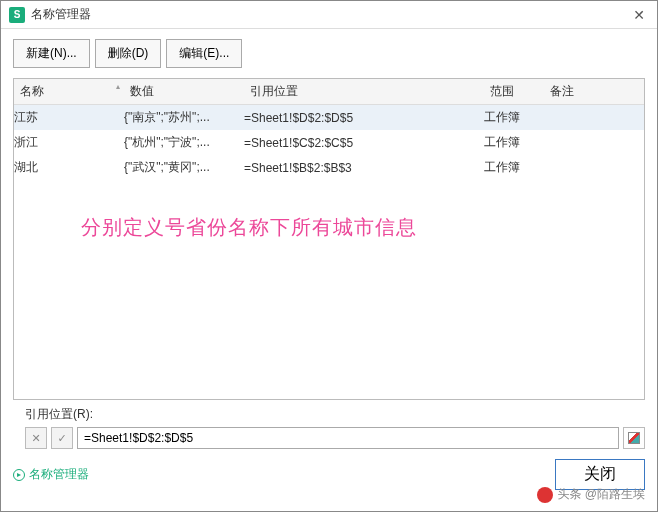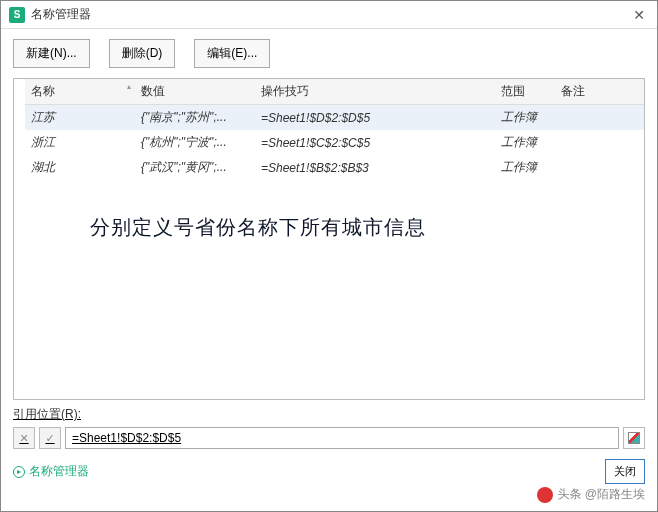--- a/index.html
+++ b/index.html
@@ -1,45 +1,45 @@
 <!DOCTYPE html>
 <html><head>
 <meta charset="utf-8">
 <style>
 * { box-sizing: border-box; margin: 0; padding: 0; font-family: "Microsoft YaHei", sans-serif; }
 body { width: 658px; height: 512px; background: #fff; border: 1px solid #888; font-size: 12px; overflow: hidden; position: relative; }
 .titlebar { height: 28px; display: flex; align-items: center; padding: 0 8px; border-bottom: 1px solid #ddd; }
 .logo { width: 16px; height: 16px; background: #1aad7b; border-radius: 2px; display: flex; align-items: center; justify-content: center; color: #fff; font-size: 10px; font-weight: bold; margin-right: 6px; }
 .title { flex: 1; color: #333; }
 .close { font-size: 14px; cursor: pointer; color: #555; padding: 0 4px; }
-.toolbar { display: flex; padding: 10px 12px; gap: 19px; align-items: center; }
+.toolbar { display: flex; padding: 10px 12px; gap: 5px; align-items: center; }
 .tbtn { border: 1px solid #aaa; background: #f8f8f8; padding: 5px 12px; font-size: 12px; cursor: pointer; }
 .spacer { flex: 1; }
 .dropdown::after { content: " ▾"; font-size: 9px; color: #666; }
 .gridwrap { margin: 0 12px; border: 1px solid #bbb; height: 322px; overflow: hidden; position: relative; background: #fff; }
-.grid { width: 100%; border-collapse: collapse; table-layout: fixed; margin-left: 11px; }
+.grid { width: 100%; border-collapse: collapse; table-layout: fixed; }
 .grid th { background: #f5f5f5; text-align: left; font-weight: normal; padding: 4px 6px; border-bottom: 1px solid #ddd; color: #333; position: relative; height: 22px; }
 .colname { width: 110px; } .colval { width: 120px; } .colref { width: 240px; } .colscope { width: 60px; } .colnote { width: auto; }
 .grid th .sort { font-size: 8px; color: #999; position: absolute; right: 4px; top: 3px; }
-.grid td { padding: 4px 6px; color: #333; white-space: nowrap; overflow: hidden; text-overflow: ellipsis; height: 24px; font-style: italic; }
+.grid td { padding: 4px 0; color: #333; white-space: nowrap; overflow: hidden; text-overflow: ellipsis; height: 24px; }
 .grid tr.selected td { background: #eaf1f8; }
-.annotation { position: absolute; left: 76px; top: 135px; color: #0f172a; font-size: 20px; letter-spacing: 1px; }
-.refsection { padding: 6px 12px 0 12px; text-decoration: underline; }
+.annotation { position: absolute; left: 67px; top: 135px; color: #ec4899; font-size: 20px; letter-spacing: 1px; }
+.refsection { padding: 6px 12px 0 24px; }
 .reflabel { color: #333; margin-bottom: 4px; }
 .refrow { display: flex; gap: 4px; align-items: center; }
 .sqbtn { width: 22px; height: 22px; border: 1px solid #bbb; background: #f3f3f3; display: flex; align-items: center; justify-content: center; font-size: 11px; color: #888; }
 .refinput { flex: 1; border: 1px solid #aaa; height: 22px; padding: 0 6px; font-size: 12px; }
 .pickbtn { width: 22px; height: 22px; border: 1px solid #bbb; background: #fefefe; display: flex; align-items: center; justify-content: center; }
 .pickicon { width: 12px; height: 12px; background: linear-gradient(135deg,#fff 40%,#d33 40% 60%,#4aa 60%); border: 1px solid #888; }
 .footer { display: flex; align-items: center; padding: 10px 12px; }
 .tip { color: #1aad7b; font-size: 12px; display: flex; align-items: center; gap: 4px; cursor: pointer; }
 .tipicon { width: 12px; height: 12px; border: 1px solid #1aad7b; border-radius: 50%; display: flex; align-items: center; justify-content: center; font-size: 8px; color: #1aad7b; }
 .watermark { position: absolute; right: 12px; bottom: 8px; font-size: 12px; color: #888; display: flex; align-items: flex-end; gap: 4px; }
 .wmicon { width: 16px; height: 16px; background: #d33; border-radius: 50%; }
-.closebtn { margin-left: auto; border: 1px solid #3a78c2; background: #fff; padding: 4px 8px; font-size: 11px; cursor: pointer; font-family: Liberation Mono, monospace; }
+.closebtn { margin-left: auto; border: 1px solid #3a78c2; background: #fff; padding: 4px 28px; font-size: 16px; cursor: pointer; font-family: Liberation Mono, monospace; }
 </style>
 </head>
 <body>
 
 <div class="titlebar">
   <div class="logo">S</div>
   <div class="title">名称管理器</div>
   <div class="close">✕</div>
 </div>
 
@@ -49,21 +49,21 @@
   <button class="tbtn"><span>编辑(E)...</span></button>
   <div class="spacer"></div>
 </div>
 
 <div class="gridwrap">
   <table class="grid">
     <thead>
       <tr>
         <th class="colname"><span>名称</span><span class="sort">▴</span></th>
         <th class="colval">数值</th>
-        <th class="colref">操作技巧</th>
+        <th class="colref">引用位置</th>
         <th class="colscope">范围</th>
         <th class="colnote">备注</th>
       </tr>
     </thead>
     <tbody>
       <tr class="selected">
         <td>江苏</td>
         <td>{"南京";"苏州";...</td>
         <td>=Sheet1!$D$2:$D$5</td>
         <td>工作簿</td>

